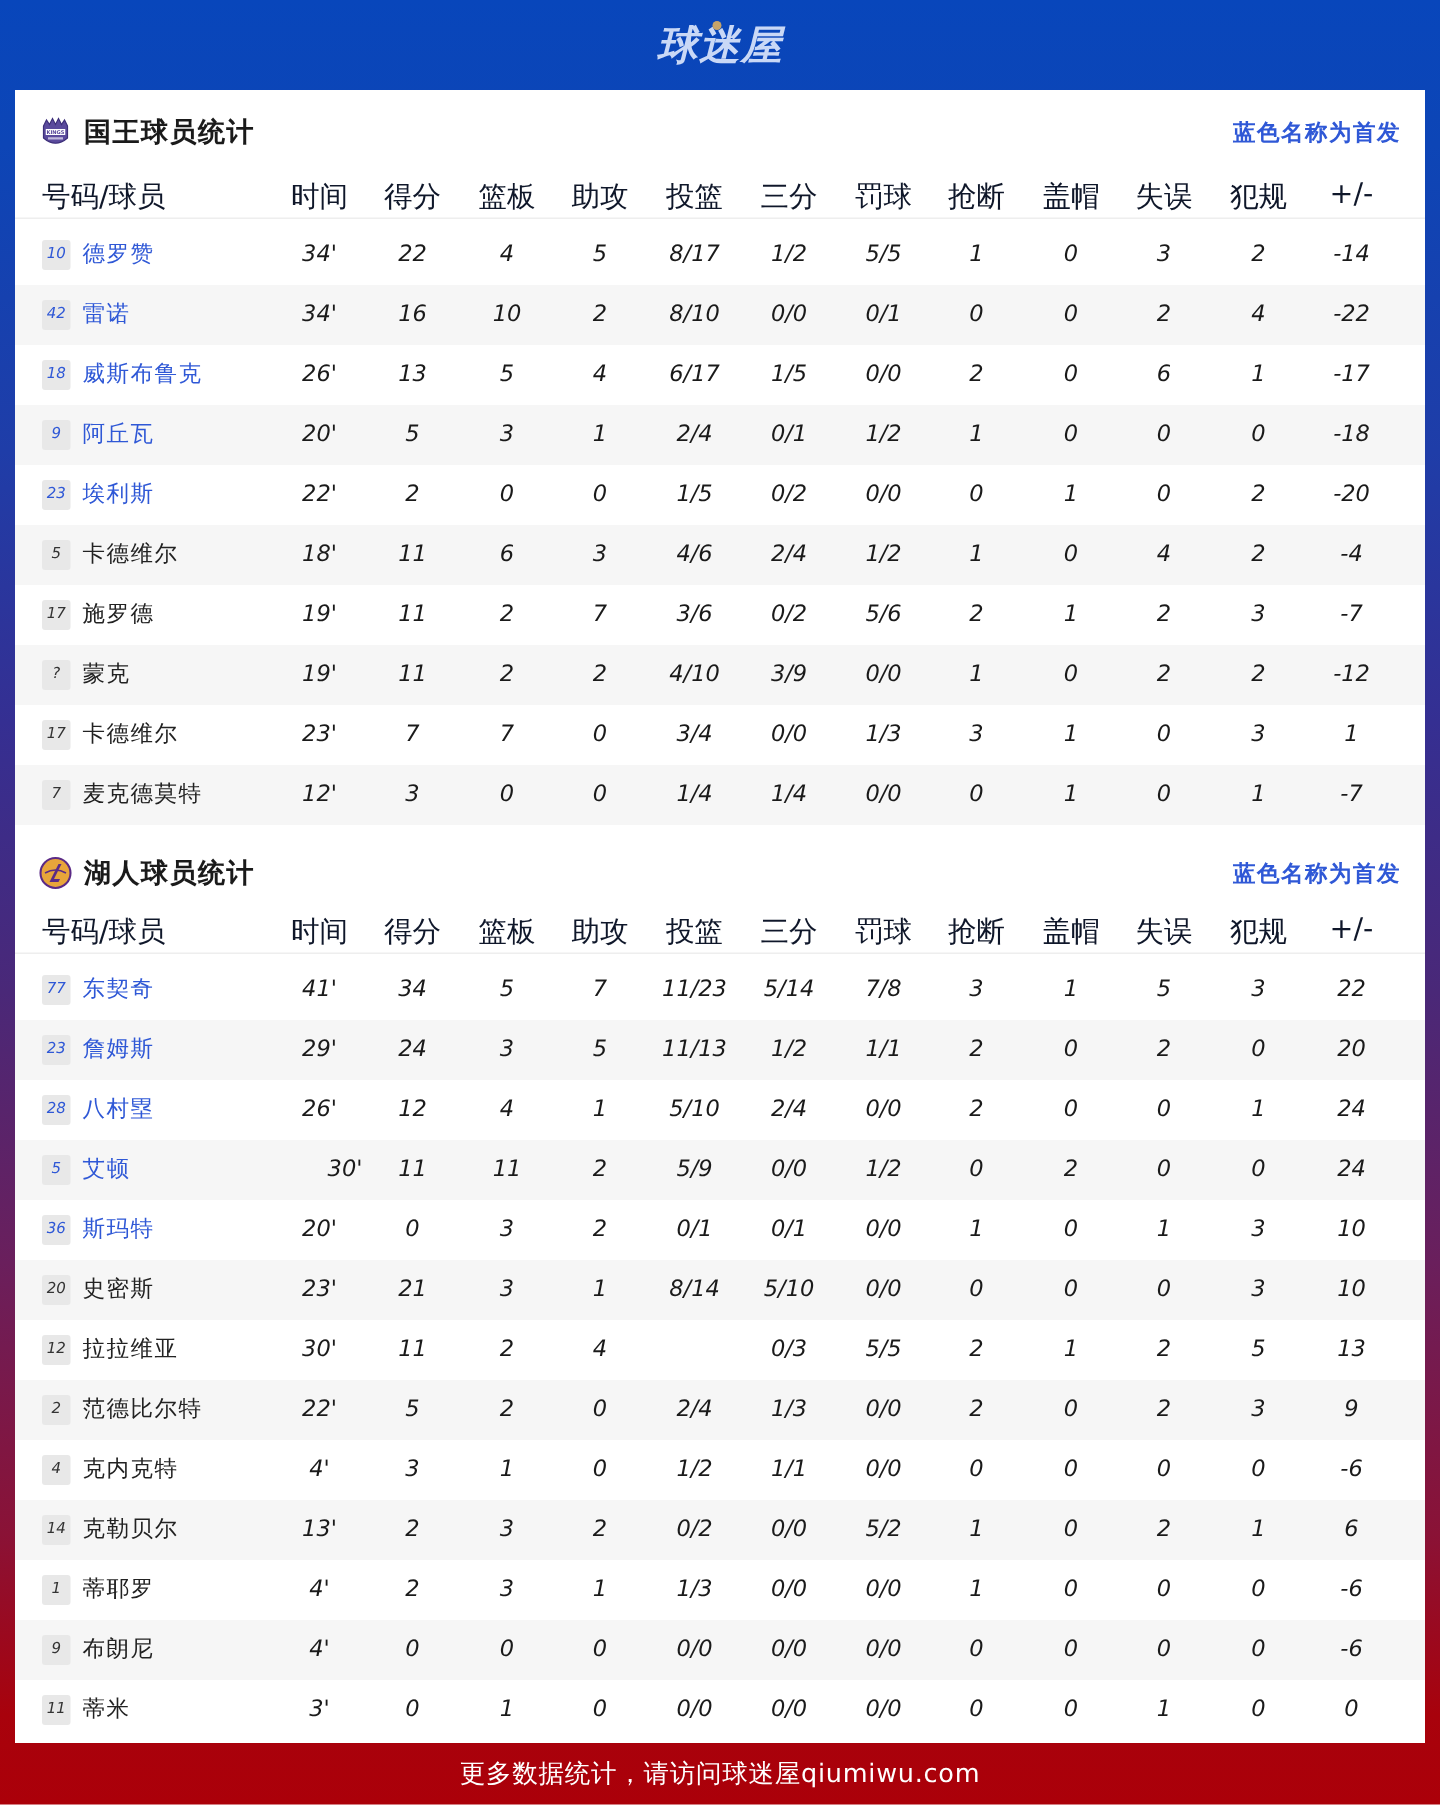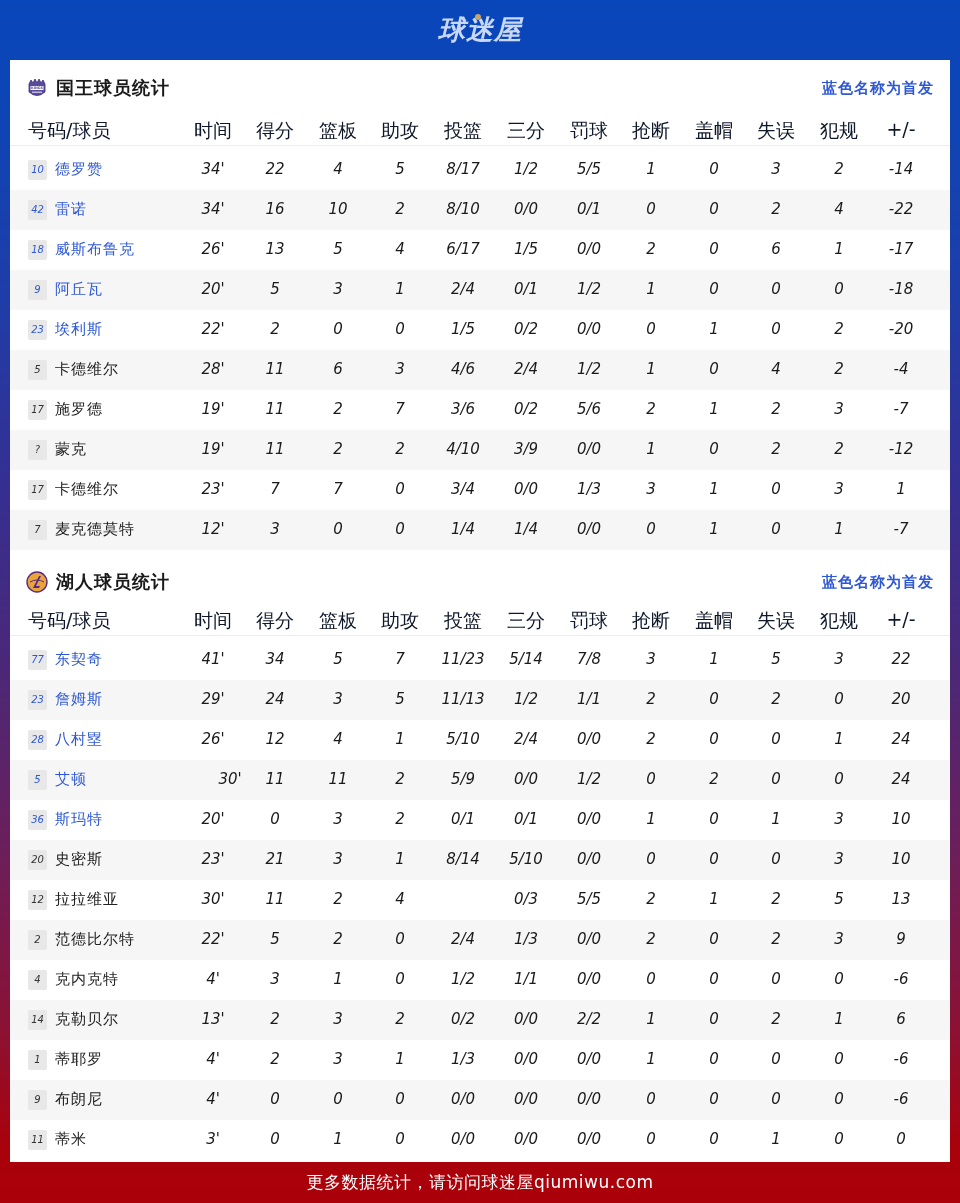--- a/index.html
+++ b/index.html
@@ -188,21 +188,21 @@
         <span class="c" style="left: 579px;">0/0</span>
         <span class="c" style="left: 641px;">0</span>
         <span class="c" style="left: 704px;">1</span>
         <span class="c" style="left: 766px;">0</span>
         <span class="c" style="left: 829px;">2</span>
         <span class="c" style="left: 891px;">-20</span>
       </div>
       <div class="row alt" style="top: 290px;">
         <span class="num">5</span>
         <span class="pname">卡德维尔</span>
-        <span class="c" style="left: 203px;">28'</span>
+        <span class="c" style="left: 203px;">18'</span>
         <span class="c" style="left: 265px;">11</span>
         <span class="c" style="left: 328px;">6</span>
         <span class="c" style="left: 390px;">3</span>
         <span class="c" style="left: 453px;">4/6</span>
         <span class="c" style="left: 516px;">2/4</span>
         <span class="c" style="left: 579px;">1/2</span>
         <span class="c" style="left: 641px;">1</span>
         <span class="c" style="left: 704px;">0</span>
         <span class="c" style="left: 766px;">4</span>
         <span class="c" style="left: 829px;">2</span>
@@ -447,21 +447,21 @@
       </div>
       <div class="row alt" style="top: 940px;">
         <span class="num">14</span>
         <span class="pname">克勒贝尔</span>
         <span class="c" style="left: 203px;">13'</span>
         <span class="c" style="left: 265px;">2</span>
         <span class="c" style="left: 328px;">3</span>
         <span class="c" style="left: 390px;">2</span>
         <span class="c" style="left: 453px;">0/2</span>
         <span class="c" style="left: 516px;">0/0</span>
-        <span class="c" style="left: 579px;">2/2</span>
+        <span class="c" style="left: 579px;">5/2</span>
         <span class="c" style="left: 641px;">1</span>
         <span class="c" style="left: 704px;">0</span>
         <span class="c" style="left: 766px;">2</span>
         <span class="c" style="left: 829px;">1</span>
         <span class="c" style="left: 891px;">6</span>
       </div>
       <div class="row" style="top: 980px;">
         <span class="num">1</span>
         <span class="pname">蒂耶罗</span>
         <span class="c" style="left: 203px;">4'</span>

